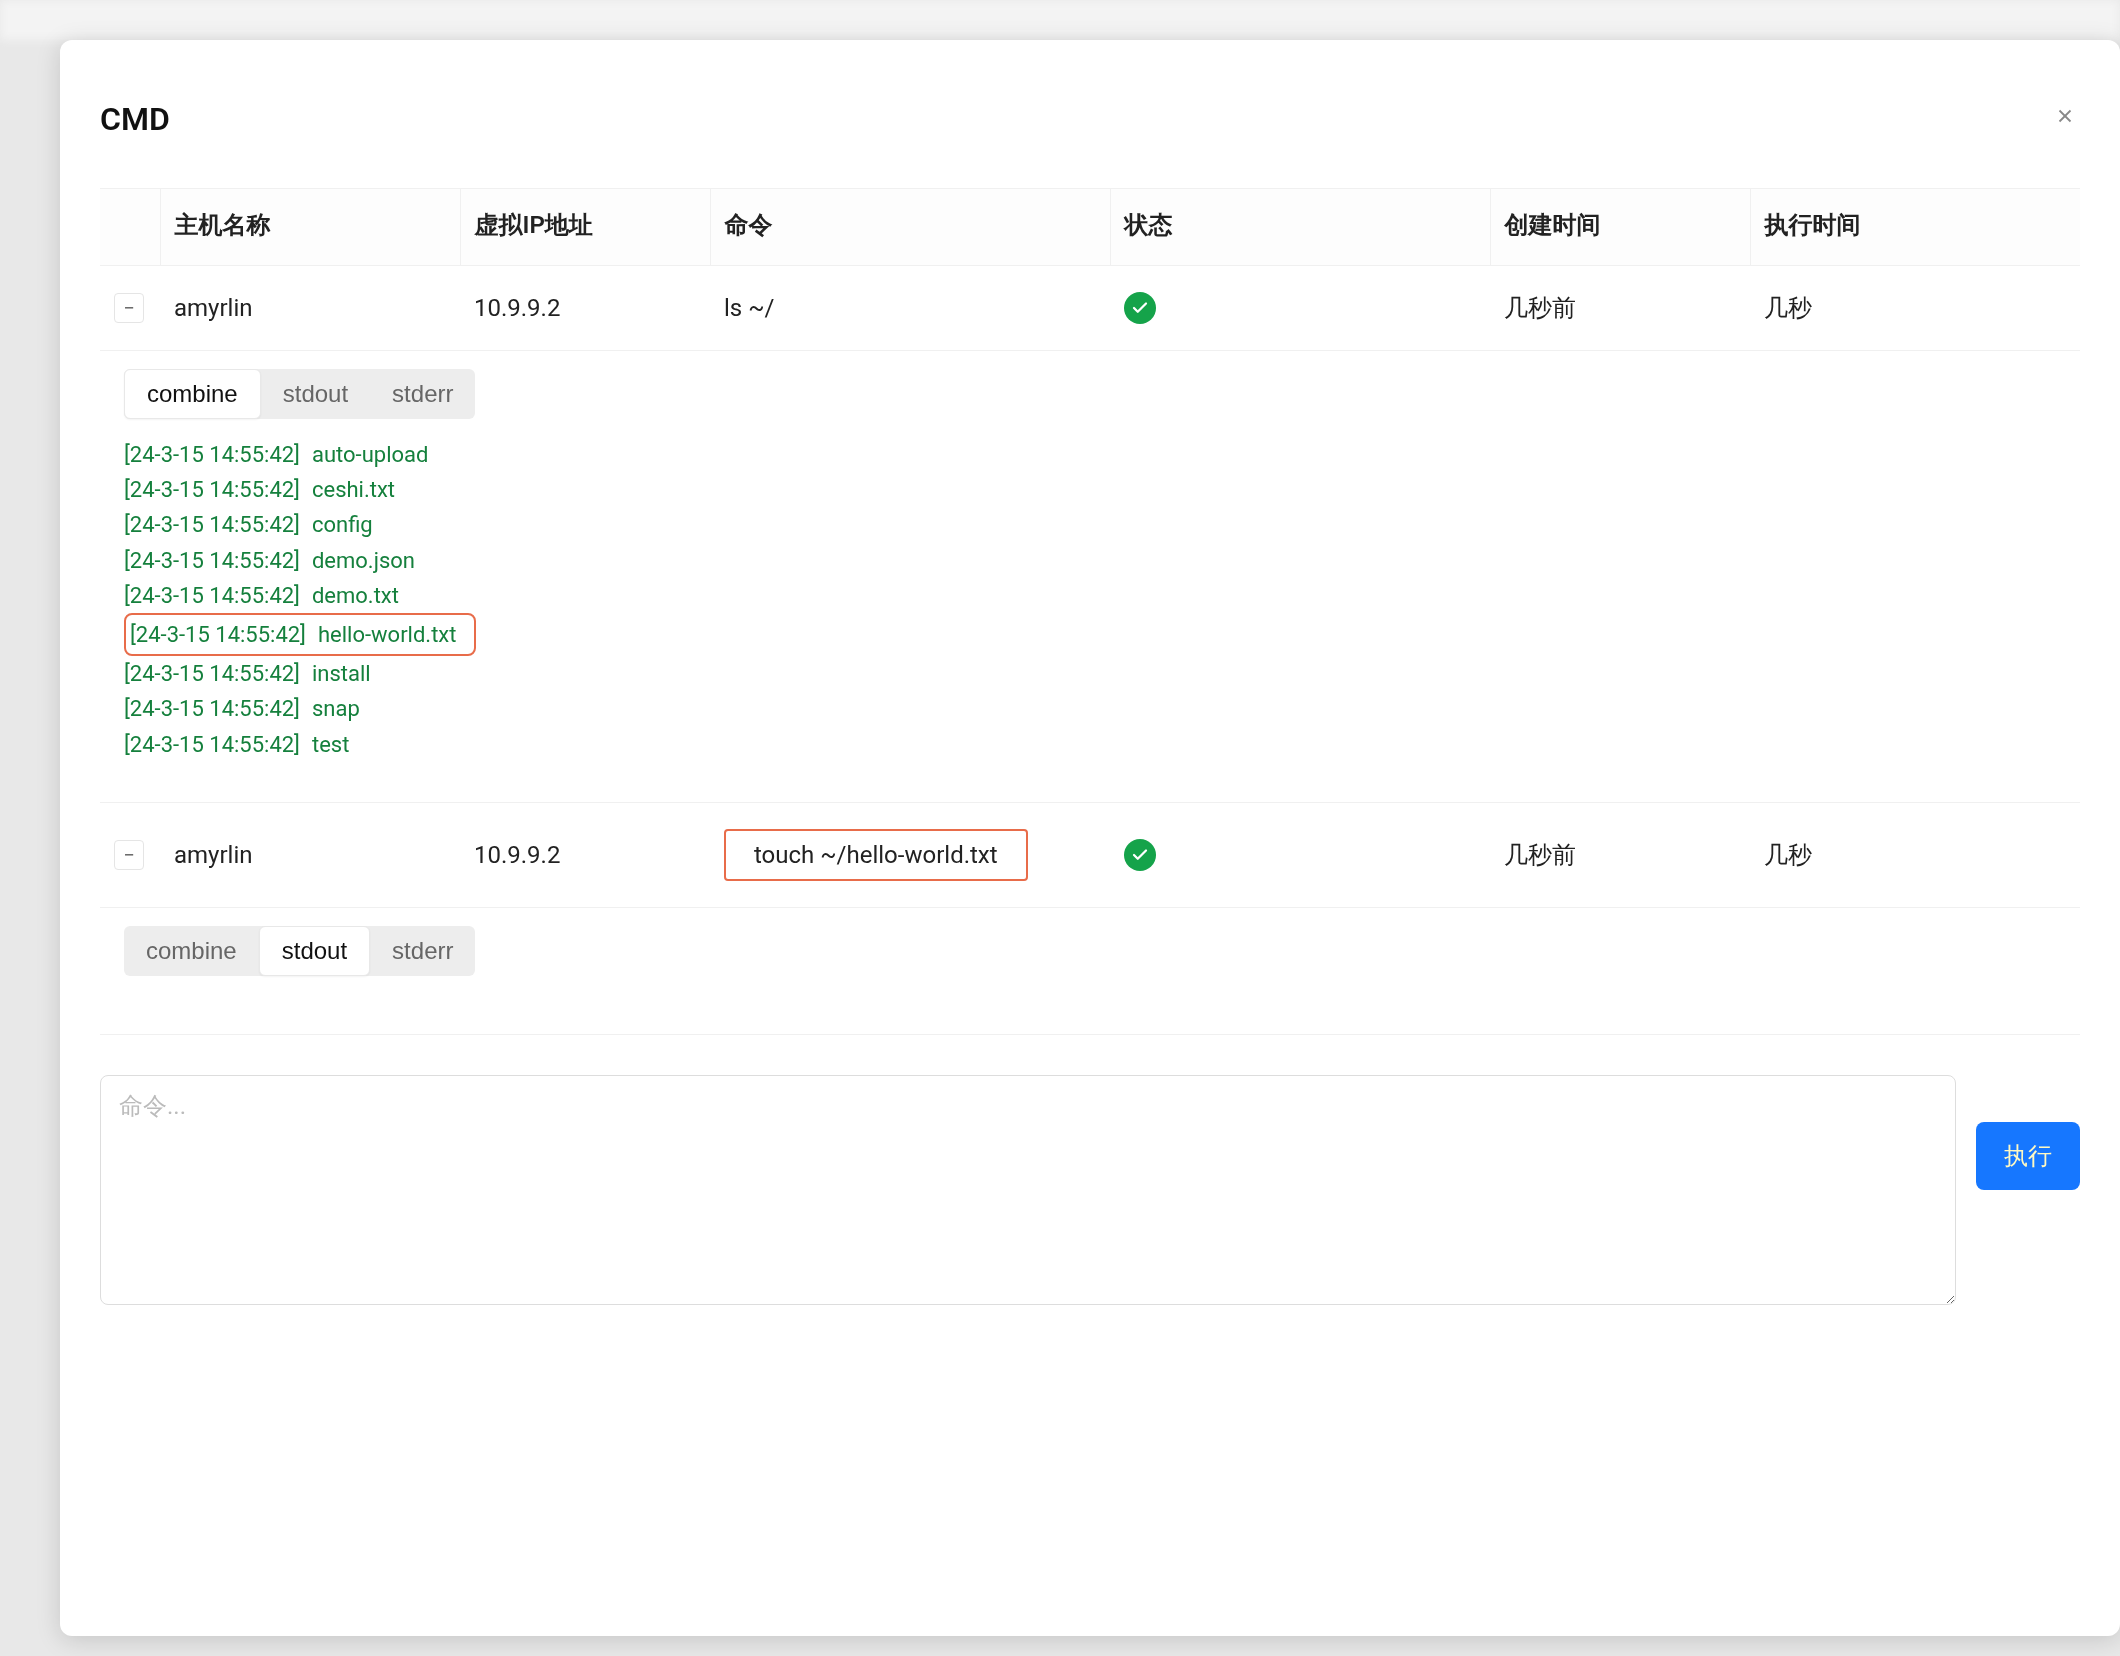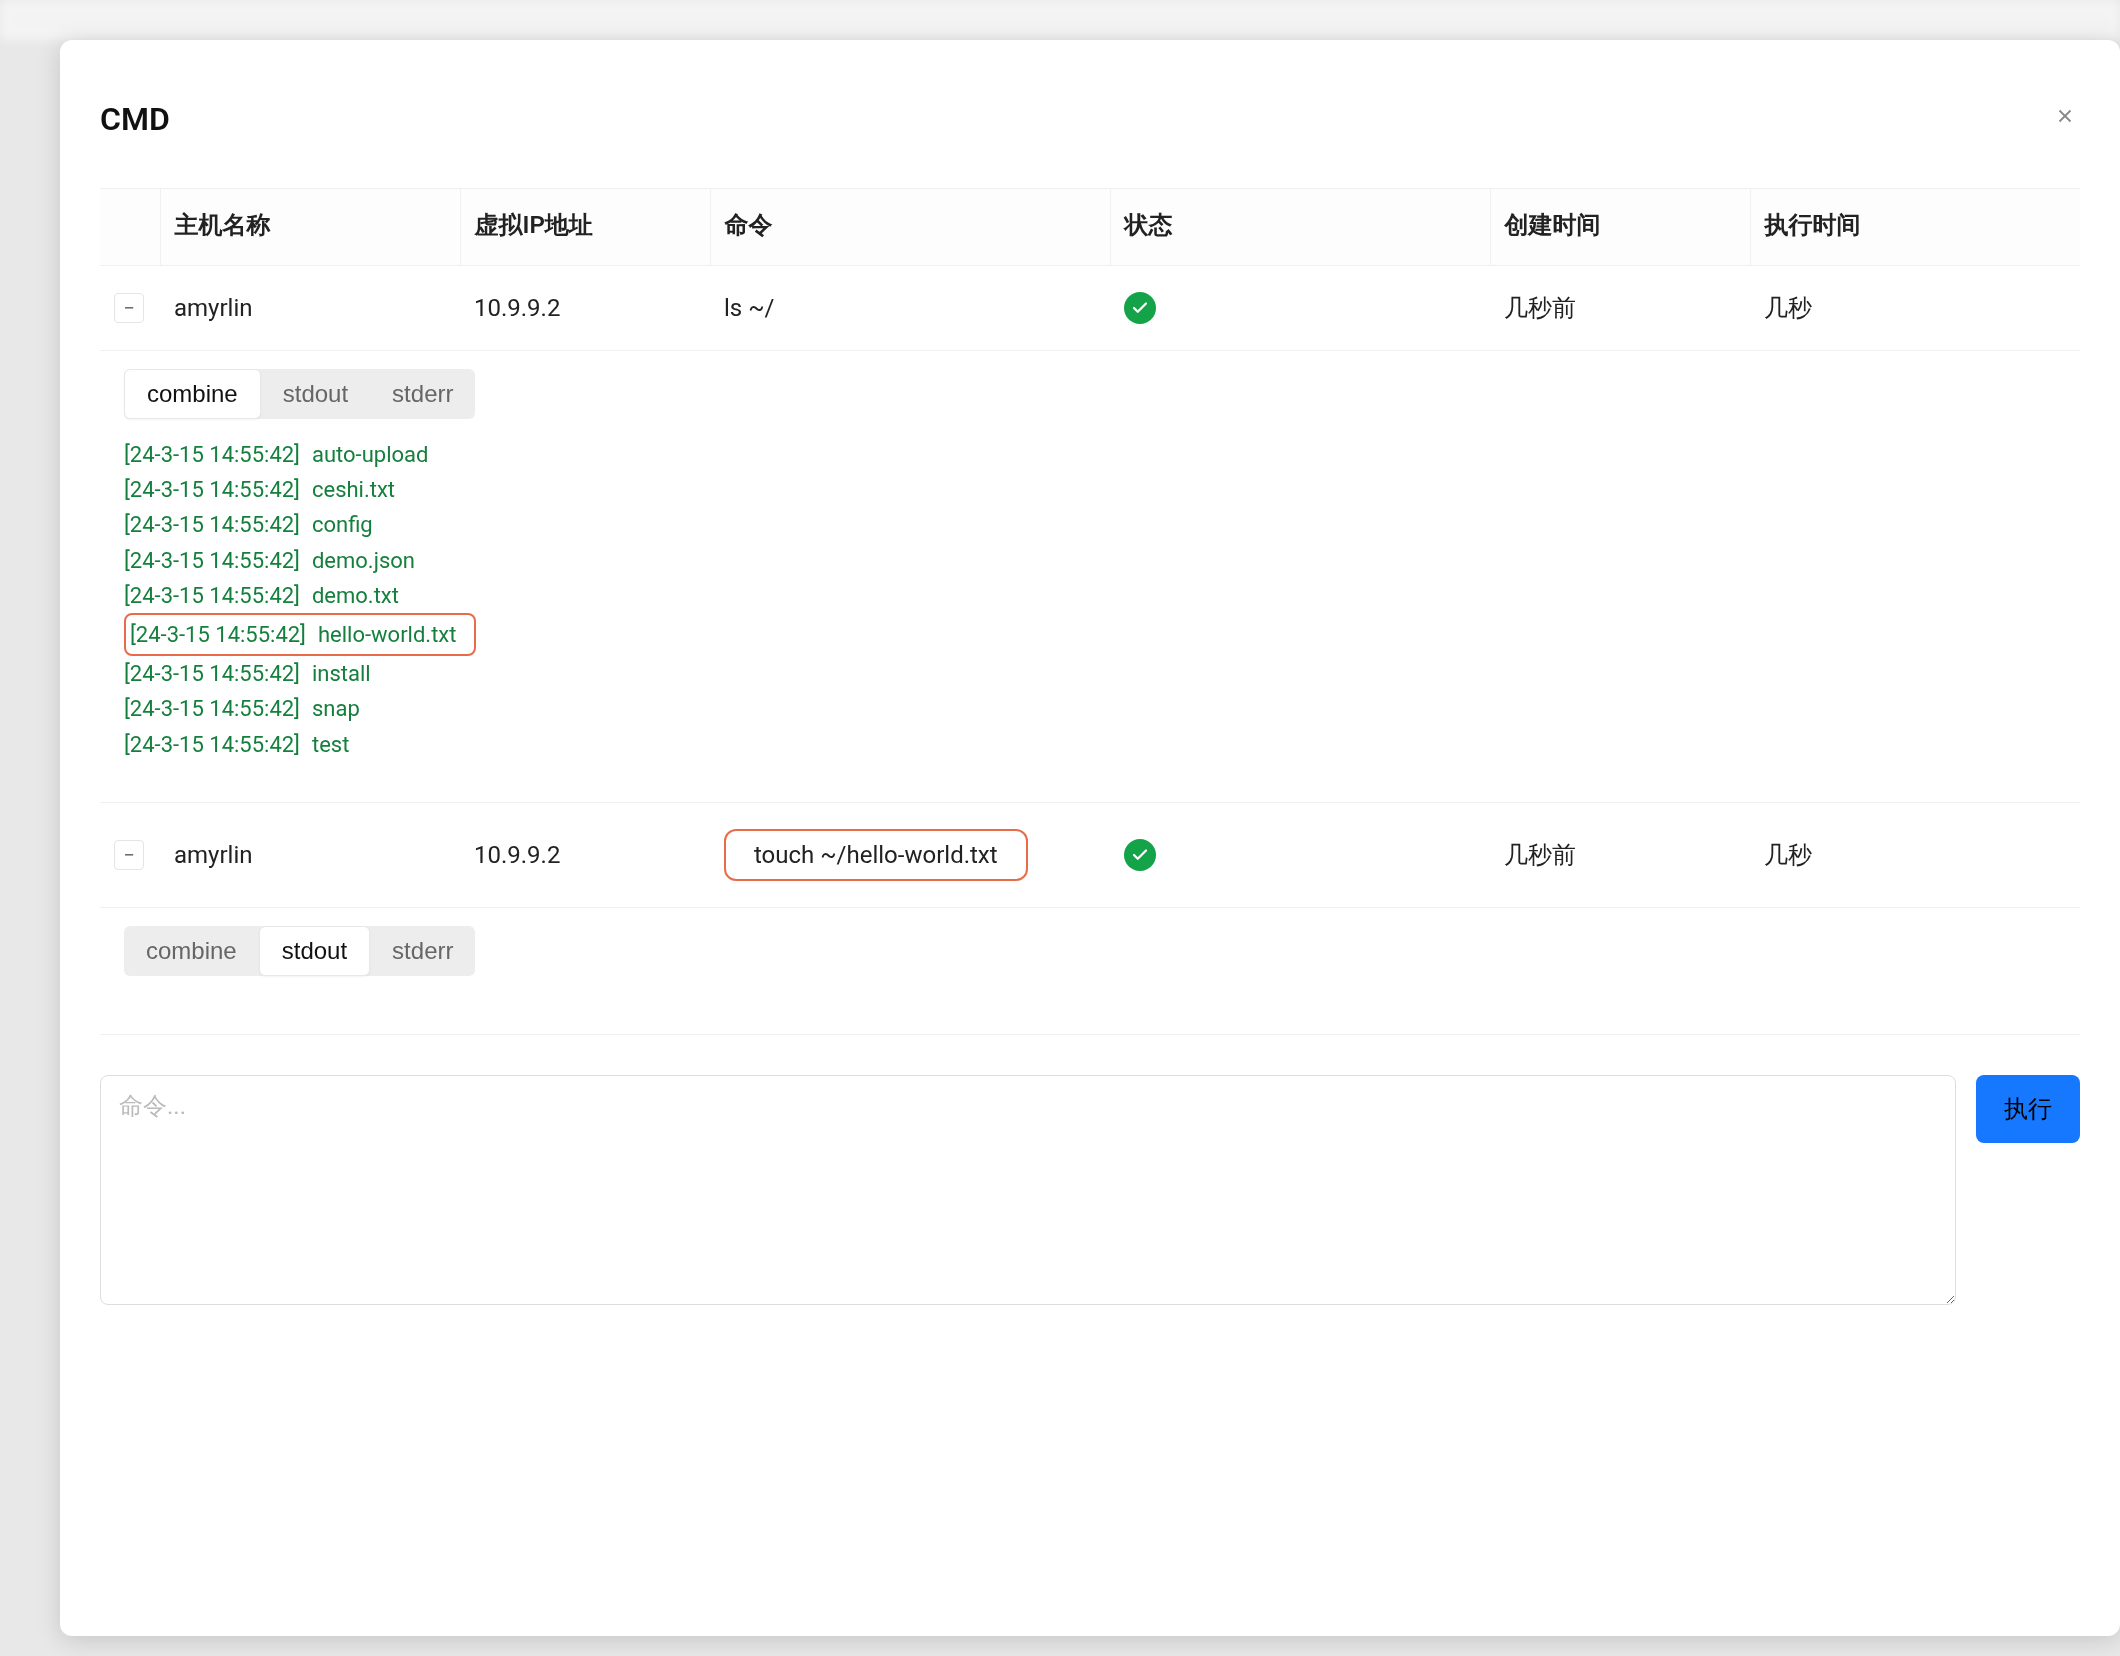--- a/index.html
+++ b/index.html
@@ -156,21 +156,21 @@
       margin-right: 12px;
     }
     .highlight-box {
       border: 2px solid #e86c4a;
       border-radius: 8px;
       padding: 2px 18px 2px 4px;
       display: inline-block;
     }
     .highlight-box-cmd {
       border: 2px solid #e86c4a;
-      border-radius: 12px;
+      border-radius: 4px;
       padding: 10px 28px;
       display: inline-block;
     }
     .cmd-input-area {
       display: flex;
       gap: 20px;
       align-items: flex-start;
       margin-top: 40px;
     }
     .cmd-textarea {
@@ -181,26 +181,27 @@
       border-radius: 8px;
       padding: 14px 18px;
       font-size: 24px;
       color: #222;
       resize: both;
       font-family: inherit;
     }
     .cmd-textarea::placeholder { color: #bbb; }
     .execute-btn {
       background: #1677ff;
-      color: #000000;
+      color: #fef9c3;
       border: none;
       border-radius: 8px;
       padding: 18px 28px;
       font-size: 24px;
       cursor: pointer;
+      margin-top: 47px;
     }
     .footer {
       display: flex;
       justify-content: flex-end;
       margin-top: 30px;
     }
     .close-btn {
       background: #fff;
       border: 1px solid #ddd;
       border-radius: 8px;

